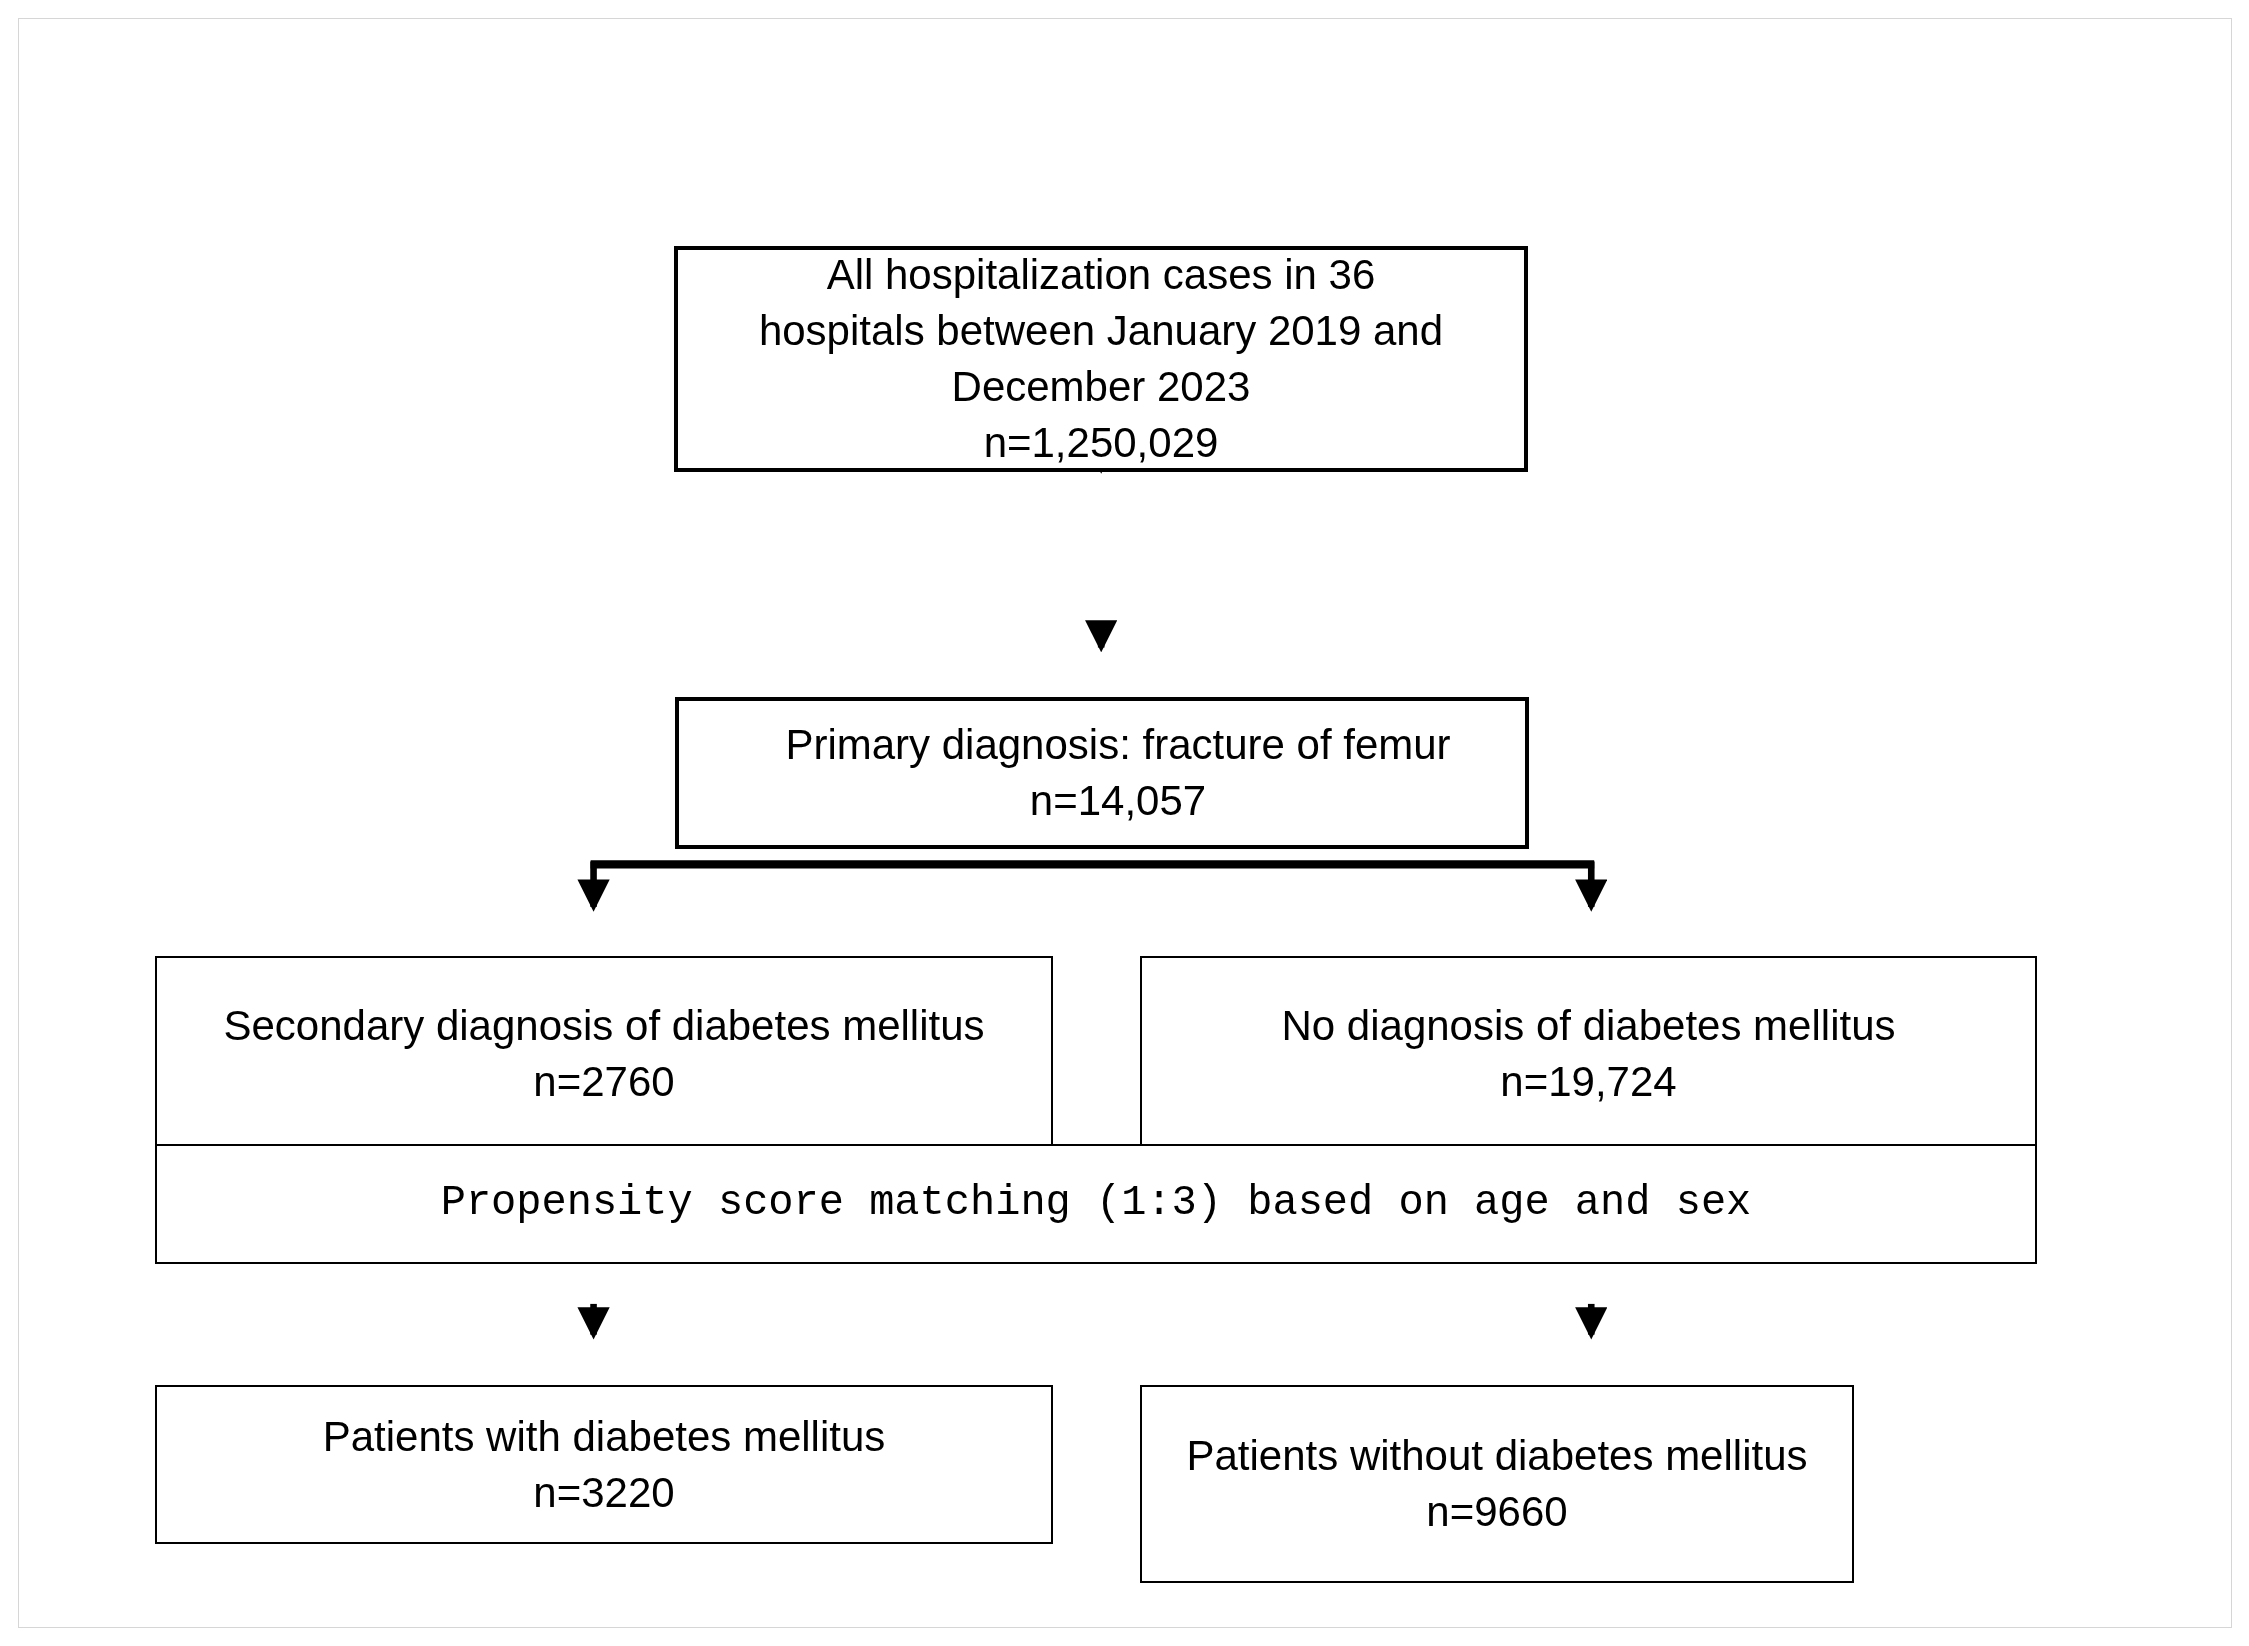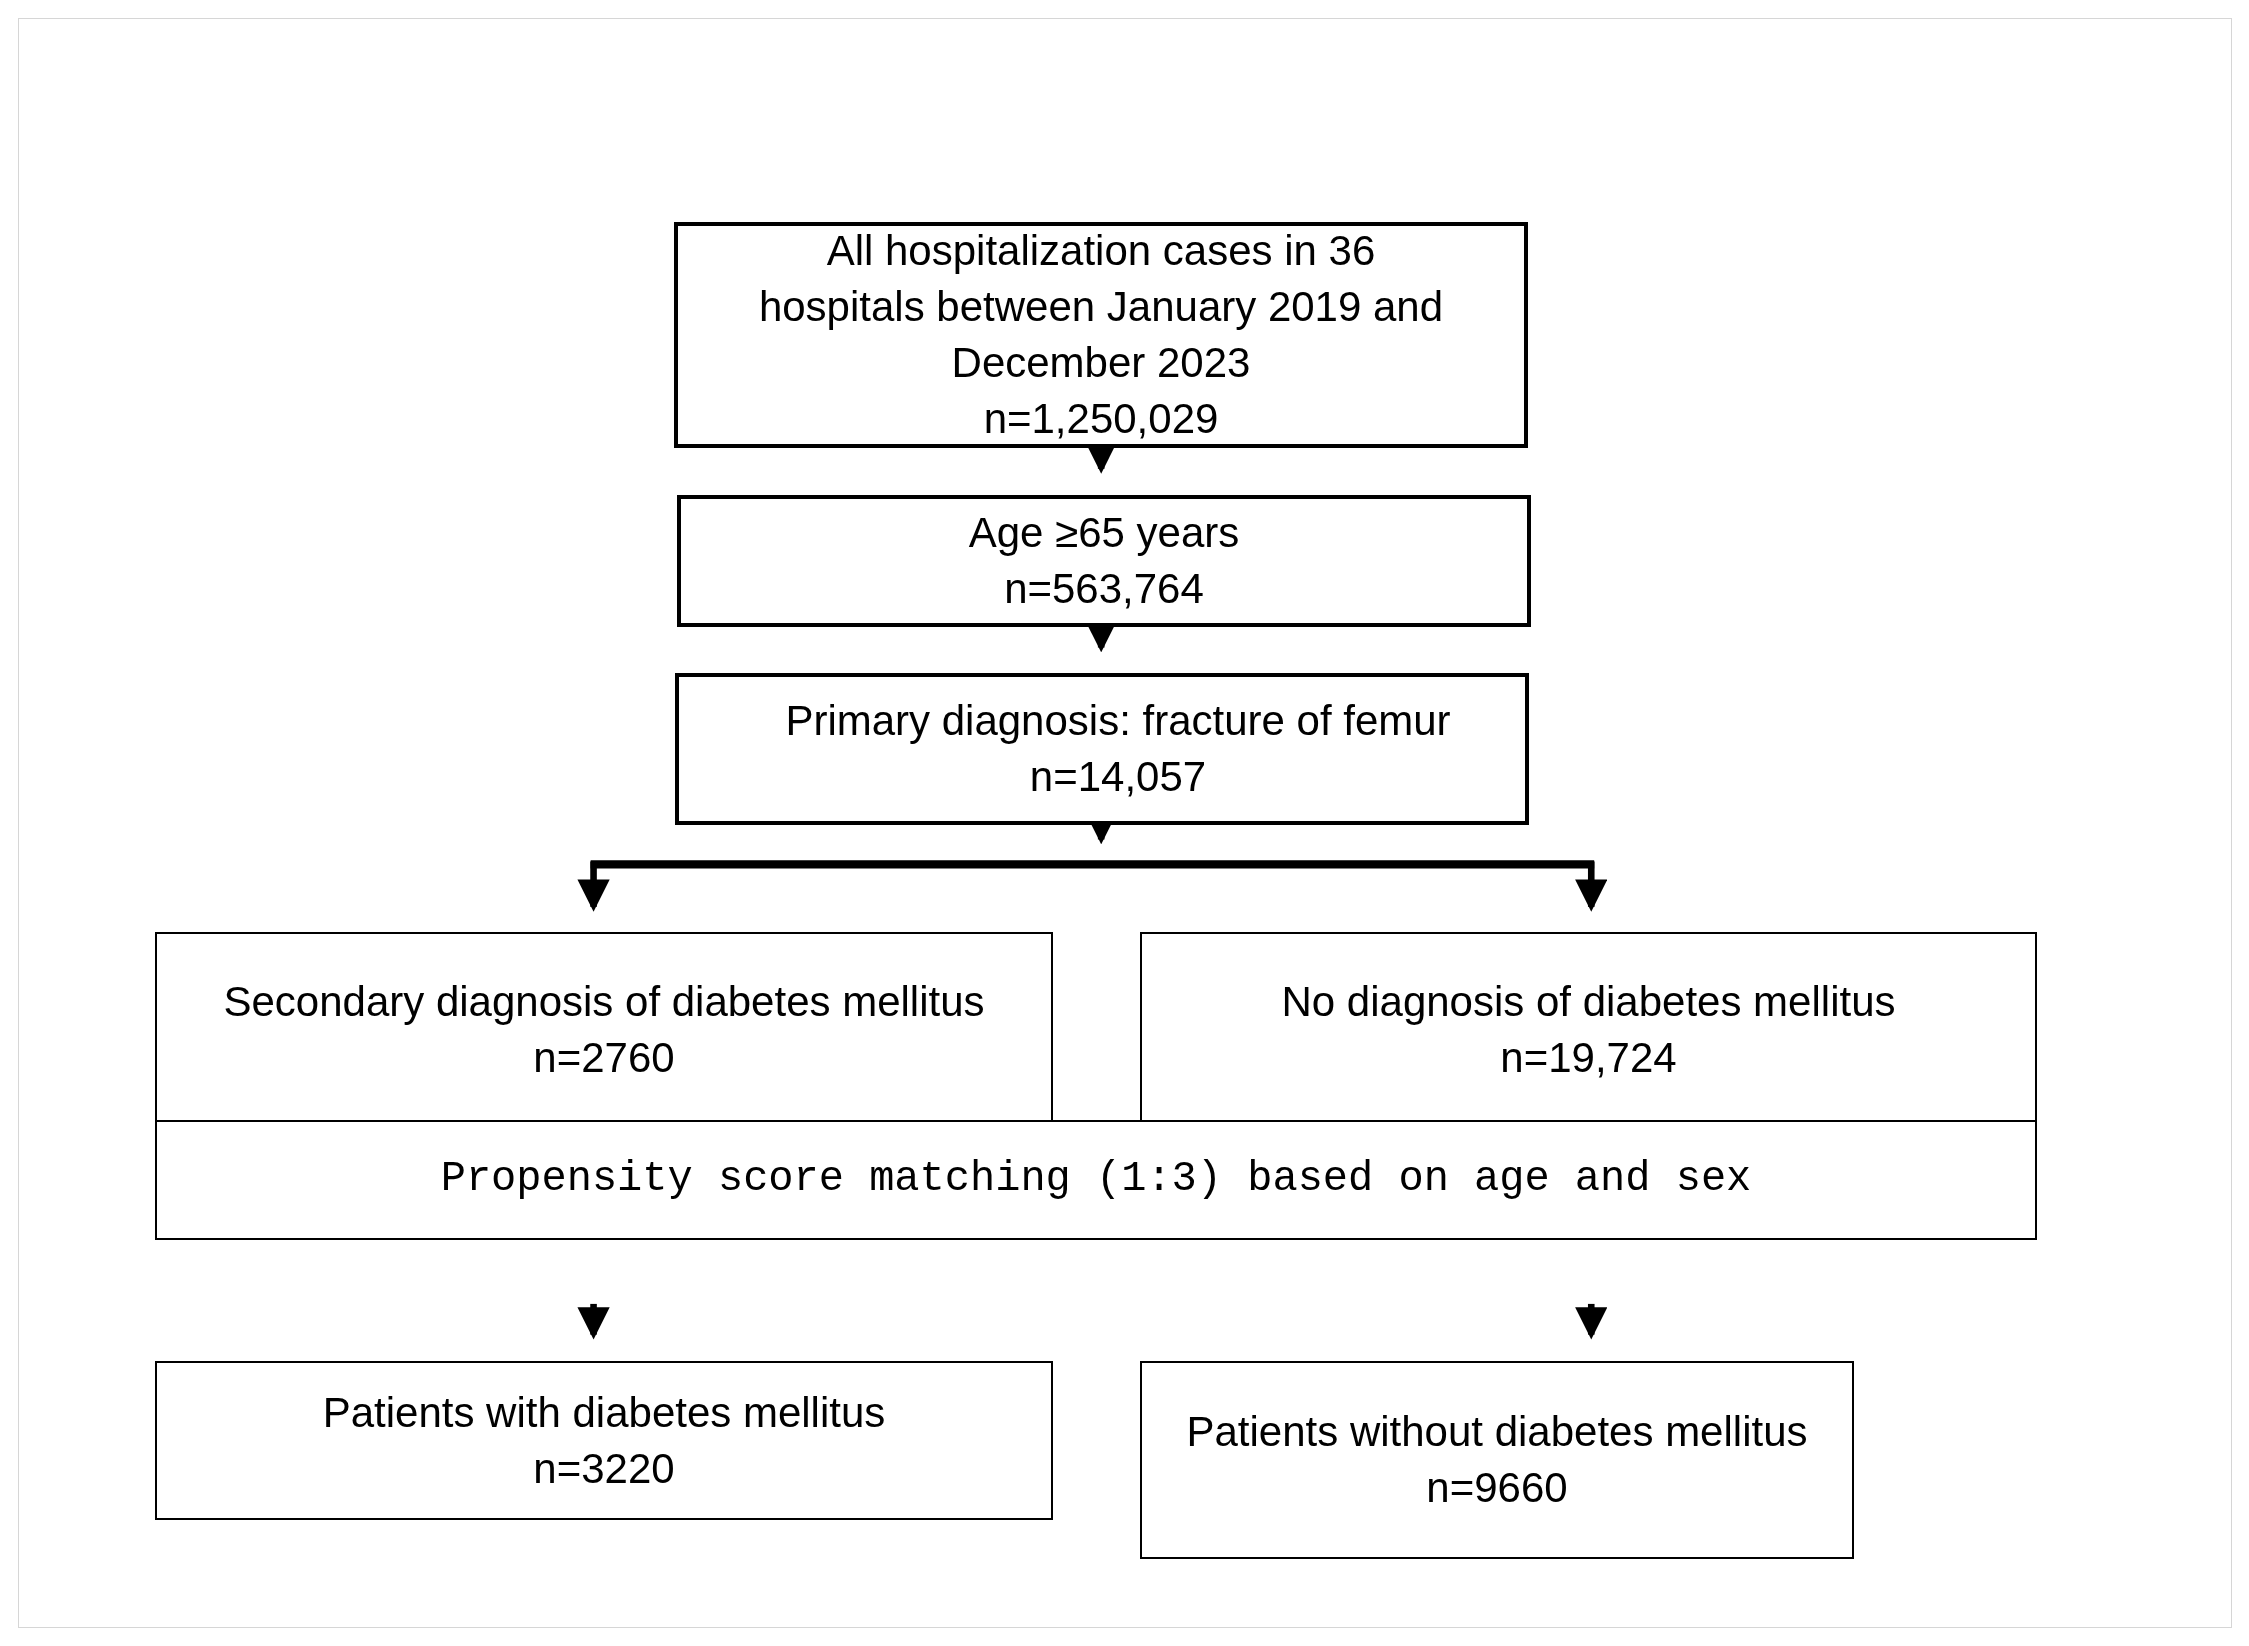--- a/index.html
+++ b/index.html
@@ -33,20 +33,21 @@
   }
   .node {
     position: absolute;
     background: #ffffff;
     border: 3.7px solid #000000;
     display: flex;
     align-items: center;
     justify-content: center;
     text-align: center;
     box-sizing: border-box;
+    margin-top: 24px;
   }
   .node-text {
     white-space: pre-line;
     font-size: 42px;
     line-height: 1.33;
     color: #000000;
   }
   
   #box-all-cases   { left: 674px;  top: 222px;  width: 854px; height: 226px; border-width: 4.4px; }
   #box-age         { left: 677px;  top: 495px;  width: 854px; height: 132px; border-width: 4.4px; }
@@ -89,24 +90,20 @@
     <line x1="2172" y1="1780" x2="2172" y2="1822" stroke="#000" stroke-width="9" marker-end="url(#arrowhead)"></line>
   </svg>
 
   <div class="node" id="box-all-cases">
     <span class="node-text">All hospitalization cases in 36
 hospitals between January 2019 and
 December 2023
 n=1,250,029</span>
   </div>
 
-  <div class="node" id="box-age">
-    <span class="node-text">Age ≥65 years
-n=563,764</span>
-  </div>
 
   <div class="node" id="box-femur">
     <span class="node-text">Primary diagnosis: fracture of femur
 n=14,057</span>
   </div>
 
   <div class="node" id="box-dm">
     <span class="node-text">Secondary diagnosis of diabetes mellitus
 n=2760</span>
   </div>

